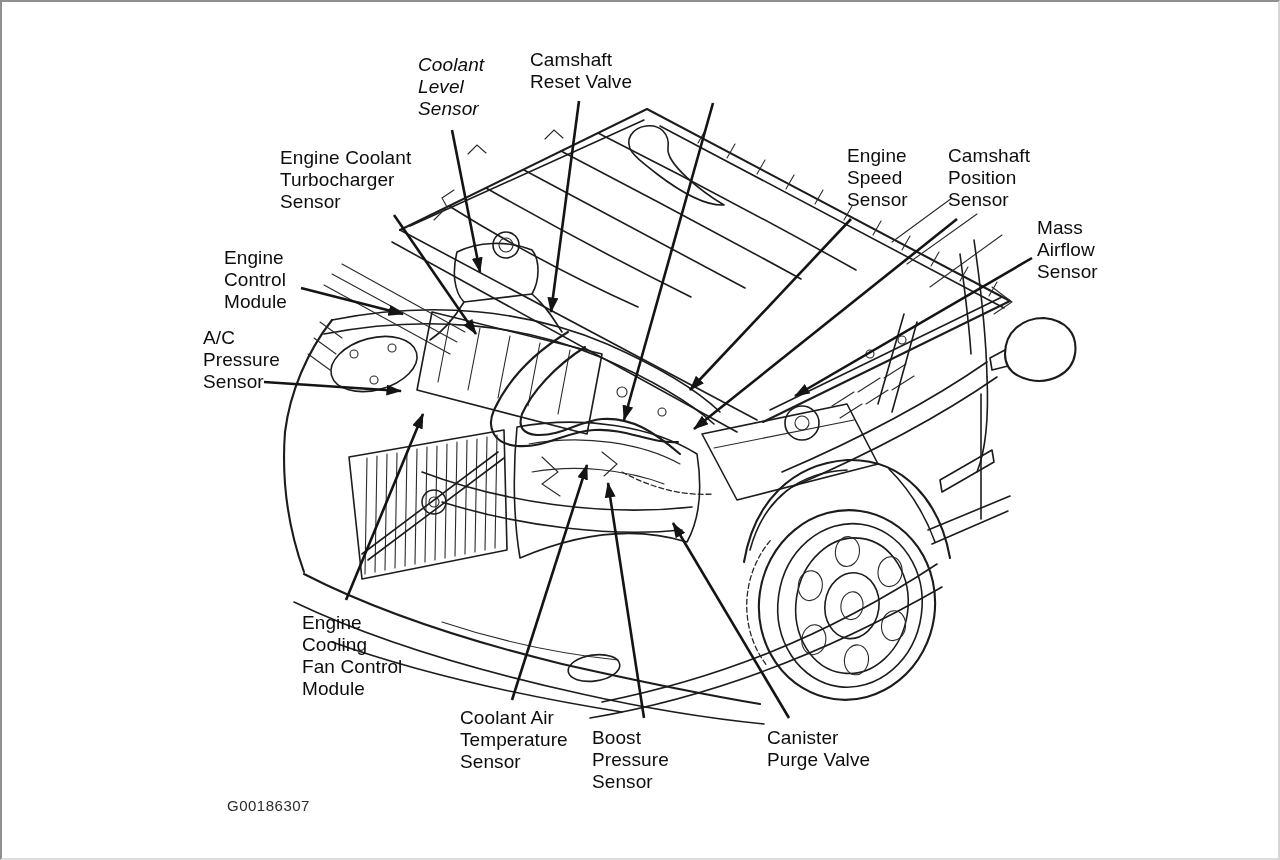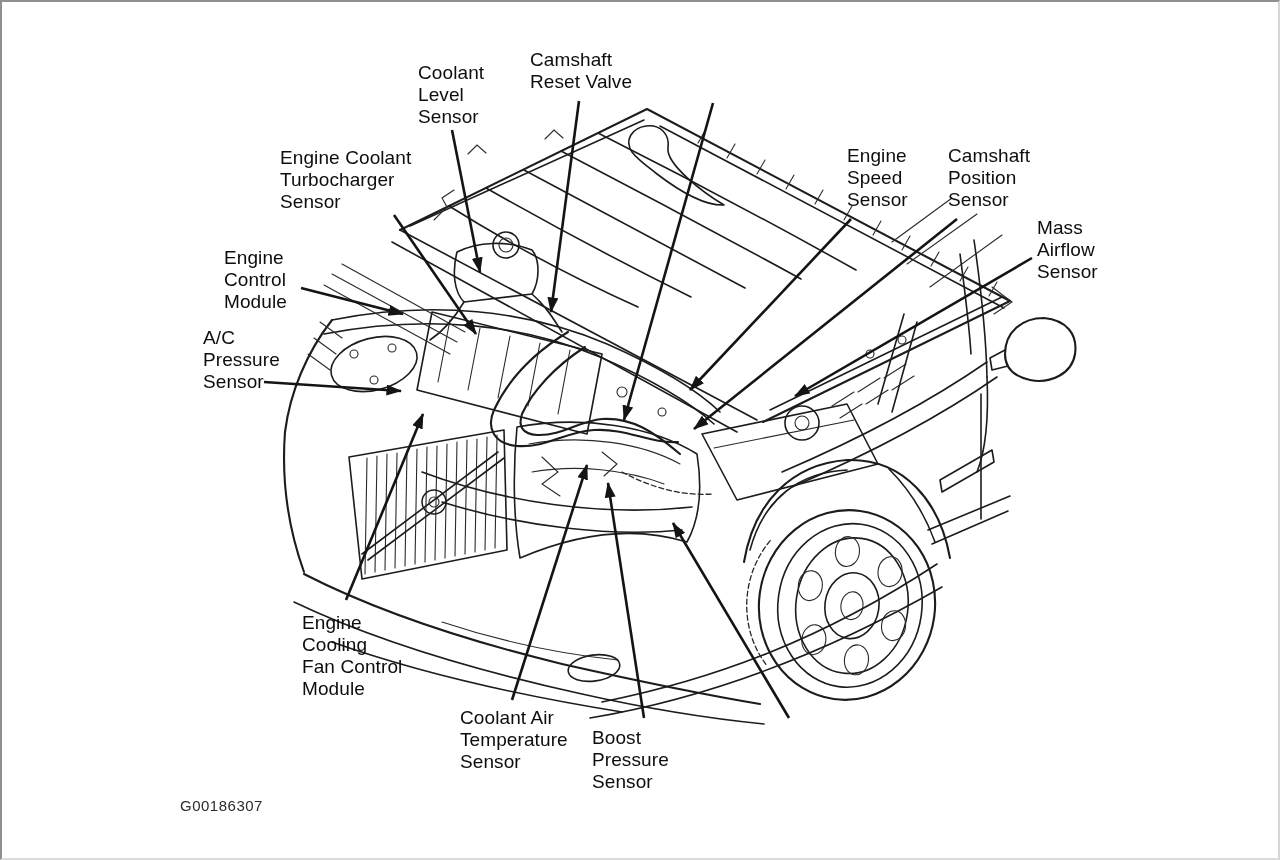--- a/index.html
+++ b/index.html
@@ -12,21 +12,21 @@
   svg.art{position:absolute;left:0;top:0;width:1276px;height:856px;}
   .art path,.art line,.art ellipse,.art circle{vector-effect:non-scaling-stroke;}
   .s{stroke:#1c1c1c;fill:none;stroke-width:1.6;stroke-linecap:round;stroke-linejoin:round;}
   .s2{stroke:#1c1c1c;fill:none;stroke-width:2.1;stroke-linecap:round;stroke-linejoin:round;}
   .thin{stroke:#2a2a2a;fill:none;stroke-width:1.1;stroke-linecap:round;}
   .sketch{stroke:#262626;fill:none;stroke-width:1.3;stroke-dasharray:5 3;stroke-linecap:round;}
   .leader{stroke:#141414;stroke-width:2.6;}
   #labels-layer{position:absolute;left:0;top:0;width:100%;height:100%;pointer-events:none;}
   .callout-label{position:absolute;white-space:pre-line;color:#0d0d0d;
                  font-size:19px;line-height:22px;letter-spacing:0.1px;}
-  .figure-id{position:absolute;font-size:15px;color:#2b2b2b;letter-spacing:0.5px;}
+  .figure-id{position:absolute;font-size:15px;color:#2b2b2b;letter-spacing:0.5px;margin-left:47px;}
 </style>
 </head>
 <body>
 
 <div class="page">
 
   <svg class="art" viewBox="0 0 1276 856">
     <defs>
       <marker id="arrowhead" markerUnits="userSpaceOnUse" markerWidth="17" markerHeight="13" refX="14.5" refY="5.5" orient="auto">
         <path d="M0,0 L15.5,5.5 L0,11 Z" fill="#141414"></path>
@@ -187,21 +187,21 @@
         <line x1="262" y1="380" x2="399" y2="389" class="leader" marker-end="url(#arrowhead)"></line>
         <line x1="344" y1="598" x2="421" y2="412" class="leader" marker-end="url(#arrowhead)"></line>
         <line x1="510" y1="698" x2="585" y2="463" class="leader" marker-end="url(#arrowhead)"></line>
         <line x1="642" y1="716" x2="606" y2="481" class="leader" marker-end="url(#arrowhead)"></line>
         <line x1="787" y1="716" x2="671" y2="521" class="leader" marker-end="url(#arrowhead)"></line>
       </g>
   </svg>
 
   <div id="labels-layer">
     <div class="figure-id" id="figure-id" style="left: 178px; top: 795px;">G00186307</div>
-  <div class="callout-label" style="left: 416px; top: 60px;">Coolant
+  <div class="callout-label" style="left: 416px; top: 52px; font-style: italic;">Coolant
 Level
 Sensor</div>
       <div class="callout-label" style="left: 528px; top: 47px;">Camshaft
 Reset Valve</div>
       <div class="callout-label" style="left: 278px; top: 145px;">Engine Coolant
 Turbocharger
 Sensor</div>
       <div class="callout-label" style="left: 845px; top: 143px;">Engine
 Speed
 Sensor</div>
@@ -220,15 +220,17 @@
       <div class="callout-label" style="left: 300px; top: 610px;">Engine
 Cooling
 Fan Control
 Module</div>
       <div class="callout-label" style="left: 458px; top: 705px;">Coolant Air
 Temperature
 Sensor</div>
       <div class="callout-label" style="left: 590px; top: 725px;">Boost
 Pressure
 Sensor</div>
+      <div class="callout-label" style="left: 765px; top: 725px;">Canister
+Purge Valve</div>
     </div>
 
 </div>
 
 </body></html>

